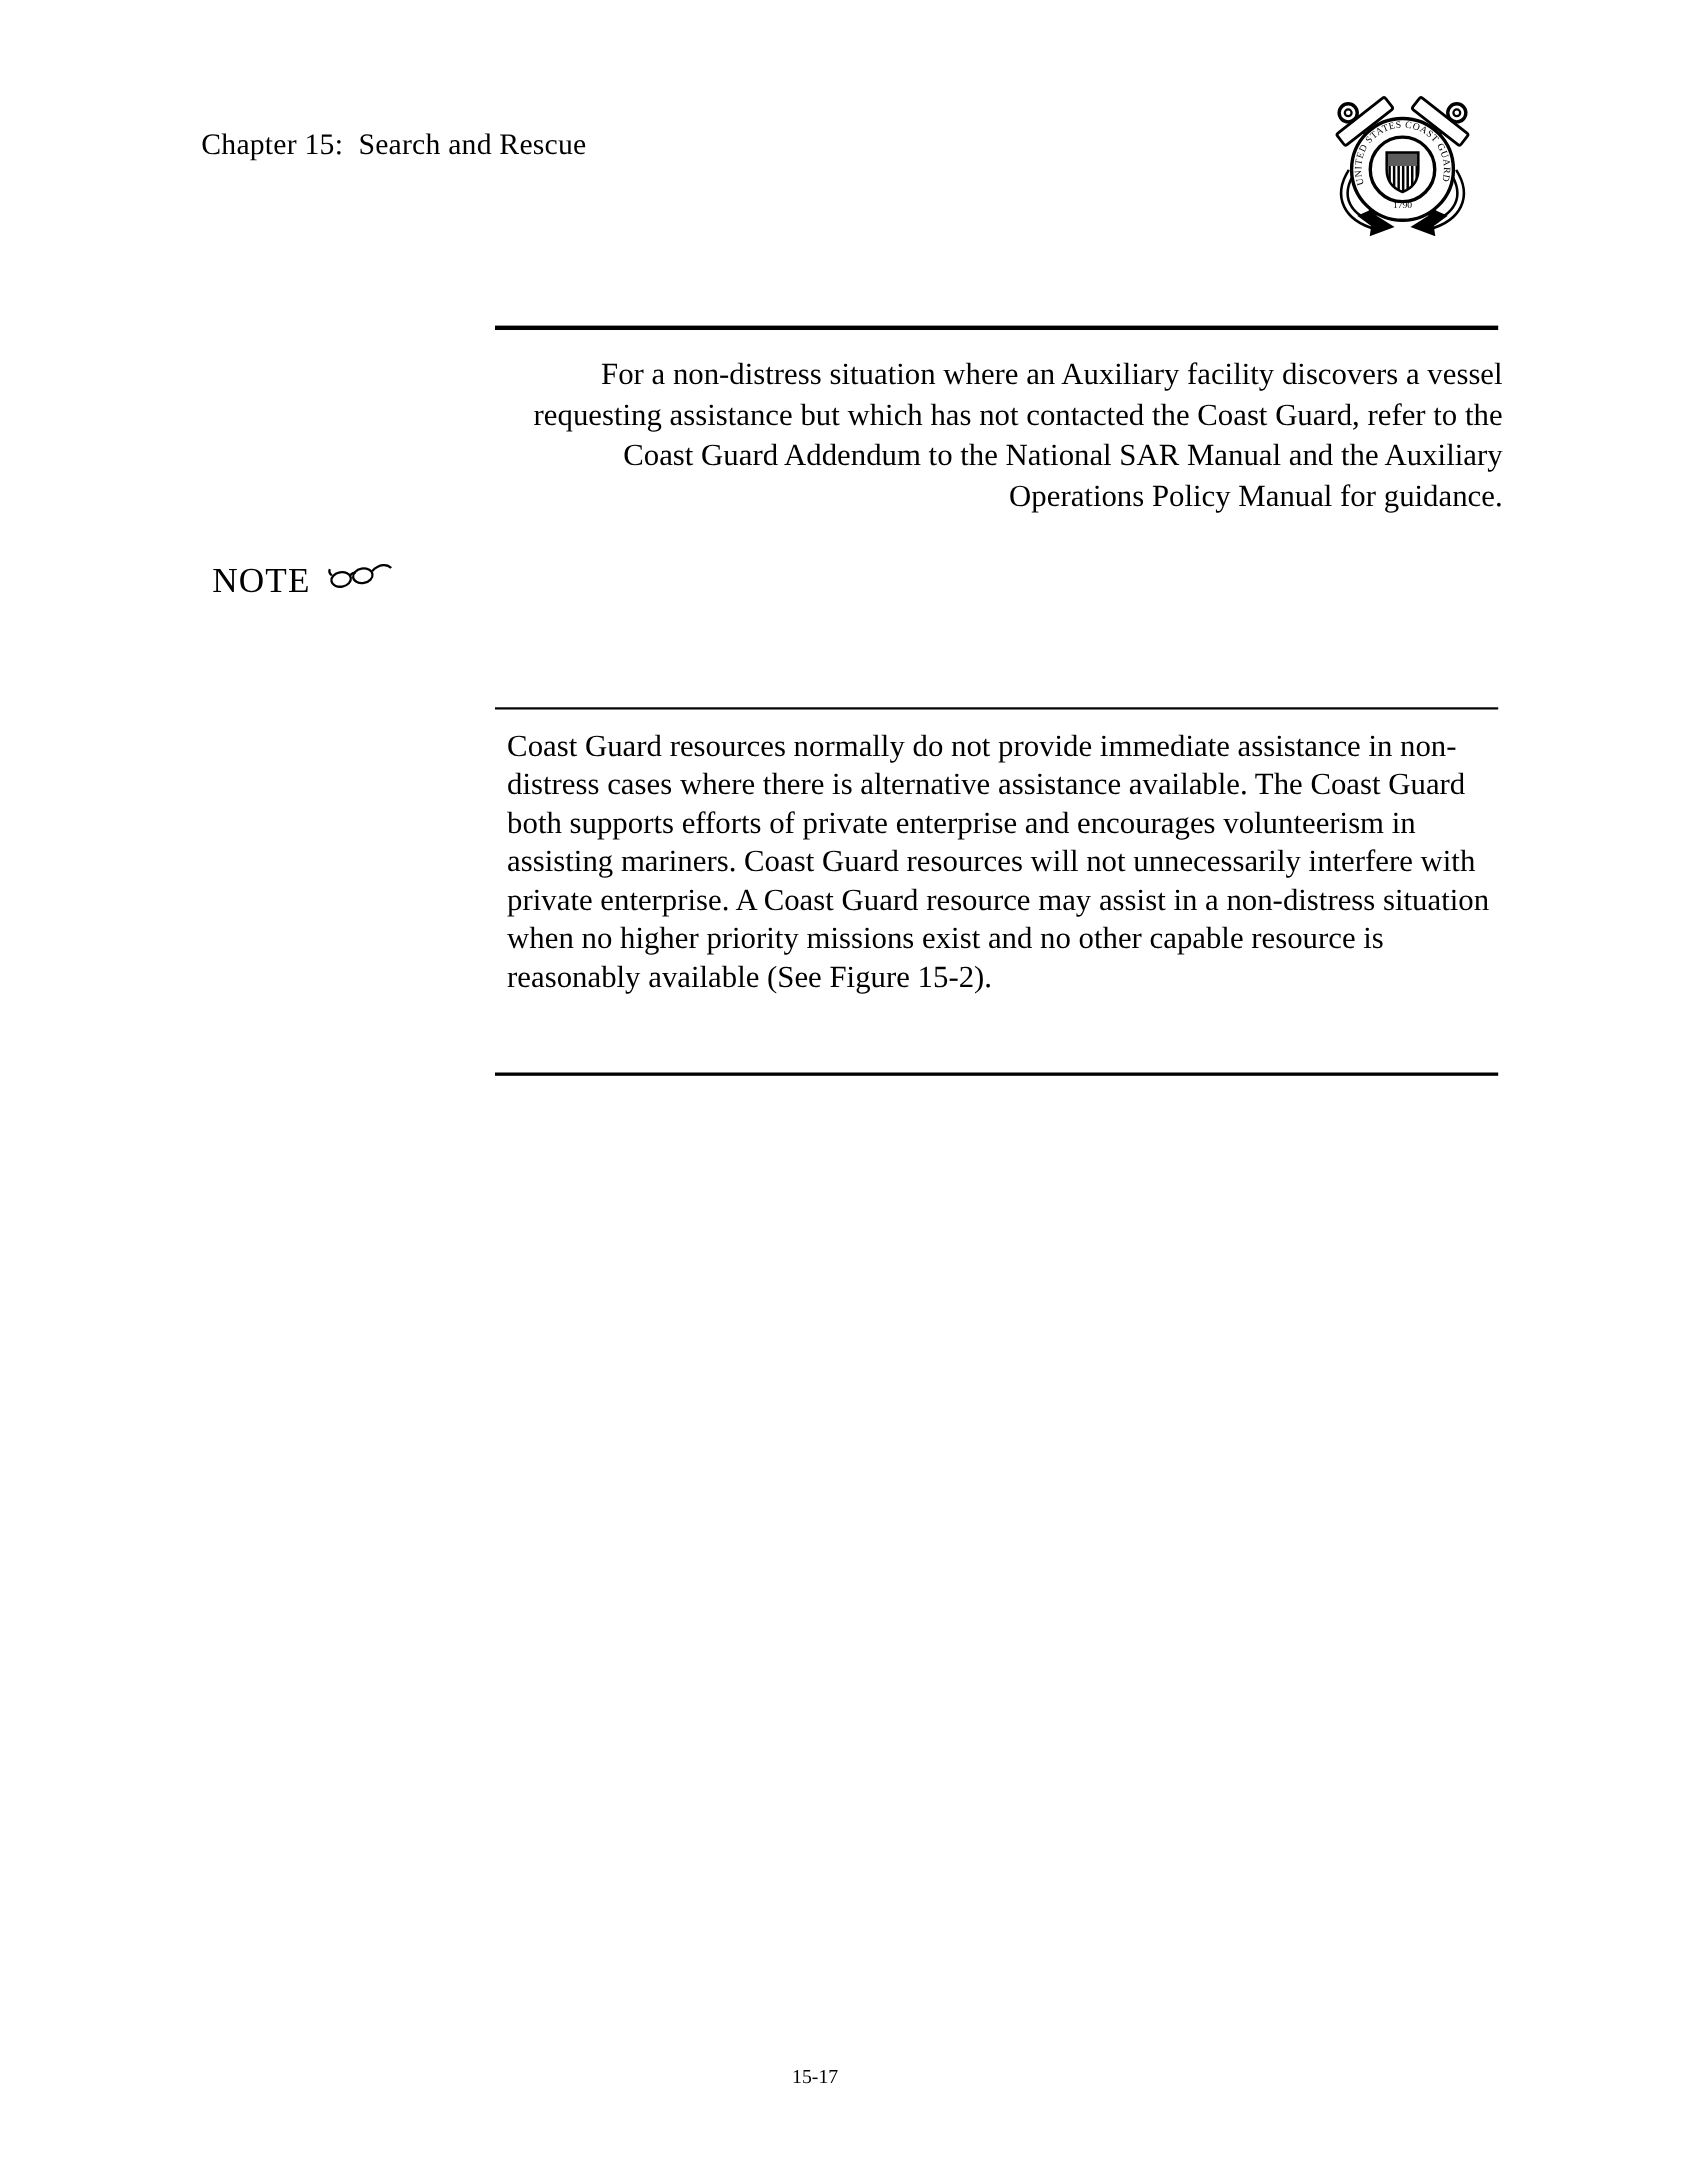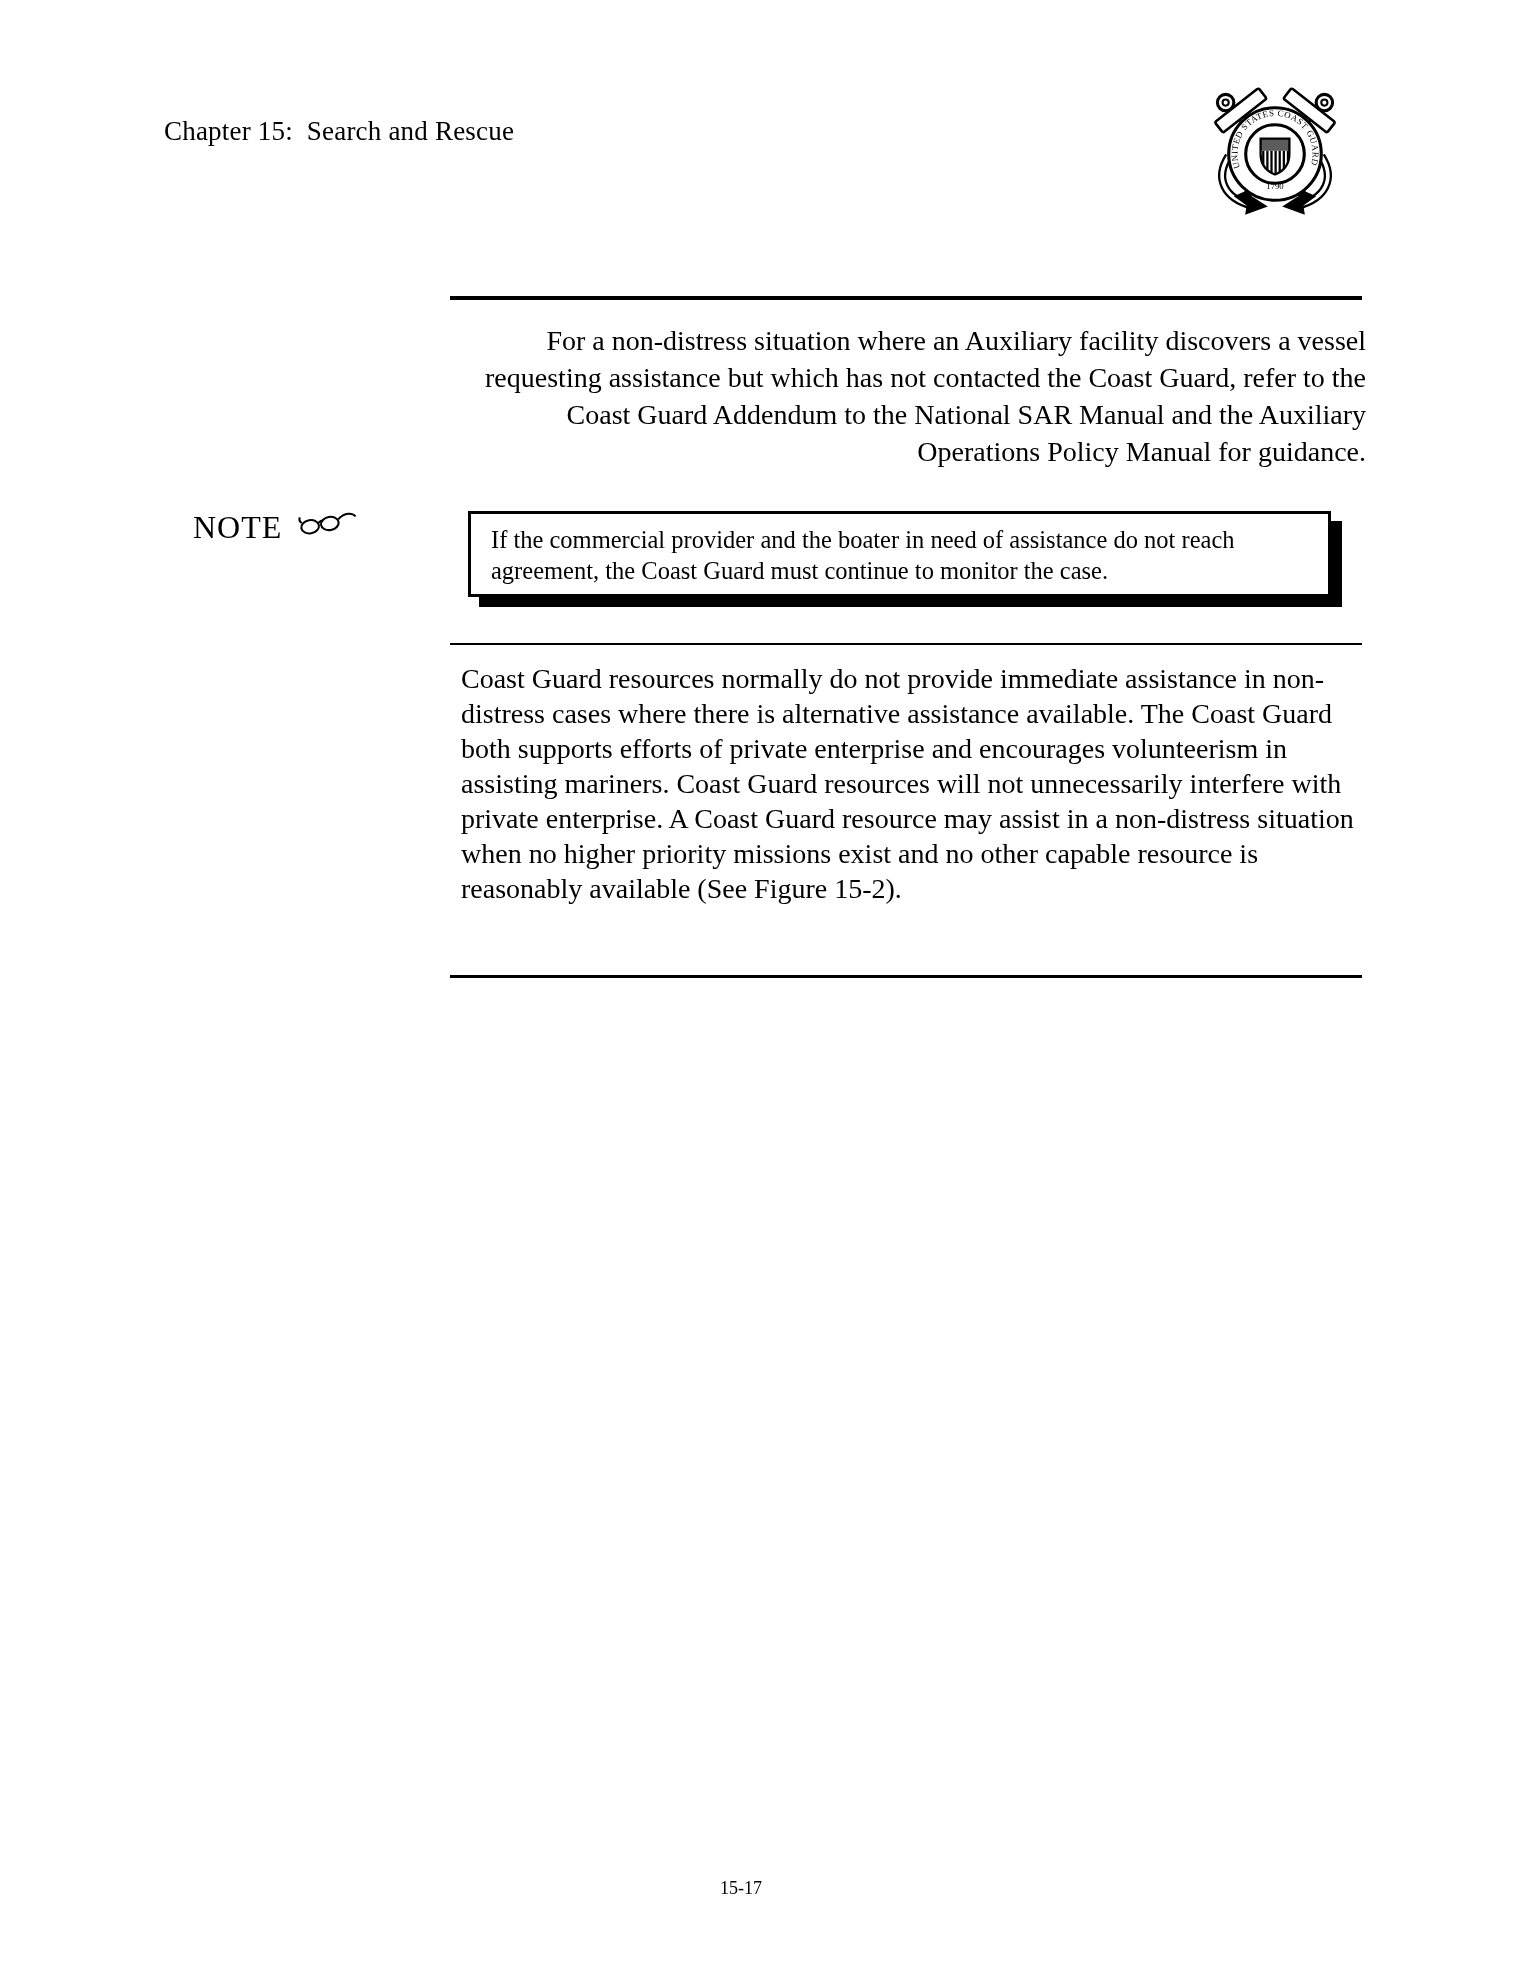--- a/index.html
+++ b/index.html
@@ -12,21 +12,21 @@
     width: 1530px;
     height: 1980px;
     background: #ffffff;
     color: #000000;
     font-family: "Liberation Serif", "DejaVu Serif", serif;
     overflow: hidden;
   }
   .abs { position: absolute; }
 
   .chapter-header {
-    left: 164px;
+    left: 183px;
     top: 116px;
     font-size: 27px;
     white-space: pre;
     letter-spacing: 0.2px;
     text-align: center;
   }
 
   .seal-wrap {
     left: 1203px;
     top: 82px;
@@ -180,23 +180,20 @@
           <ellipse cx="15" cy="20" rx="9.5" ry="7" transform="rotate(-10 15 20)"></ellipse>
           <ellipse cx="36" cy="16.5" rx="9.5" ry="7" transform="rotate(-10 36 16.5)"></ellipse>
           <path d="M 23.5,16.5 q 3.5,-4.5 5,-2"></path>
           <path d="M 45,12 C 52,4.5 60,5 63.5,9"></path>
           <path d="M 6,16 q -3.5,-2.5 -2,-6"></path>
         </g>
       </svg>
     </span>
   </div>
 
-  <div class="abs note-box">
-    <div class="note-box-text">If the commercial provider and the boater in need of assistance do not reach agreement, the Coast Guard must continue to monitor the case.</div>
-  </div>
 
   <div class="abs rule rule-2"></div>
 
 
   <div class="abs c16-body">Coast Guard resources normally do not provide immediate assistance in non-distress cases where there is alternative assistance available. The Coast Guard both supports efforts of private enterprise and encourages volunteerism in assisting mariners. Coast Guard resources will not unnecessarily interfere with private enterprise. A Coast Guard resource may assist in a non-distress situation when no higher priority missions exist and no other capable resource is reasonably available (See Figure 15-2).</div>
 
   <div class="abs rule rule-3"></div>
 
   <div class="abs page-number">15-17</div>
 

